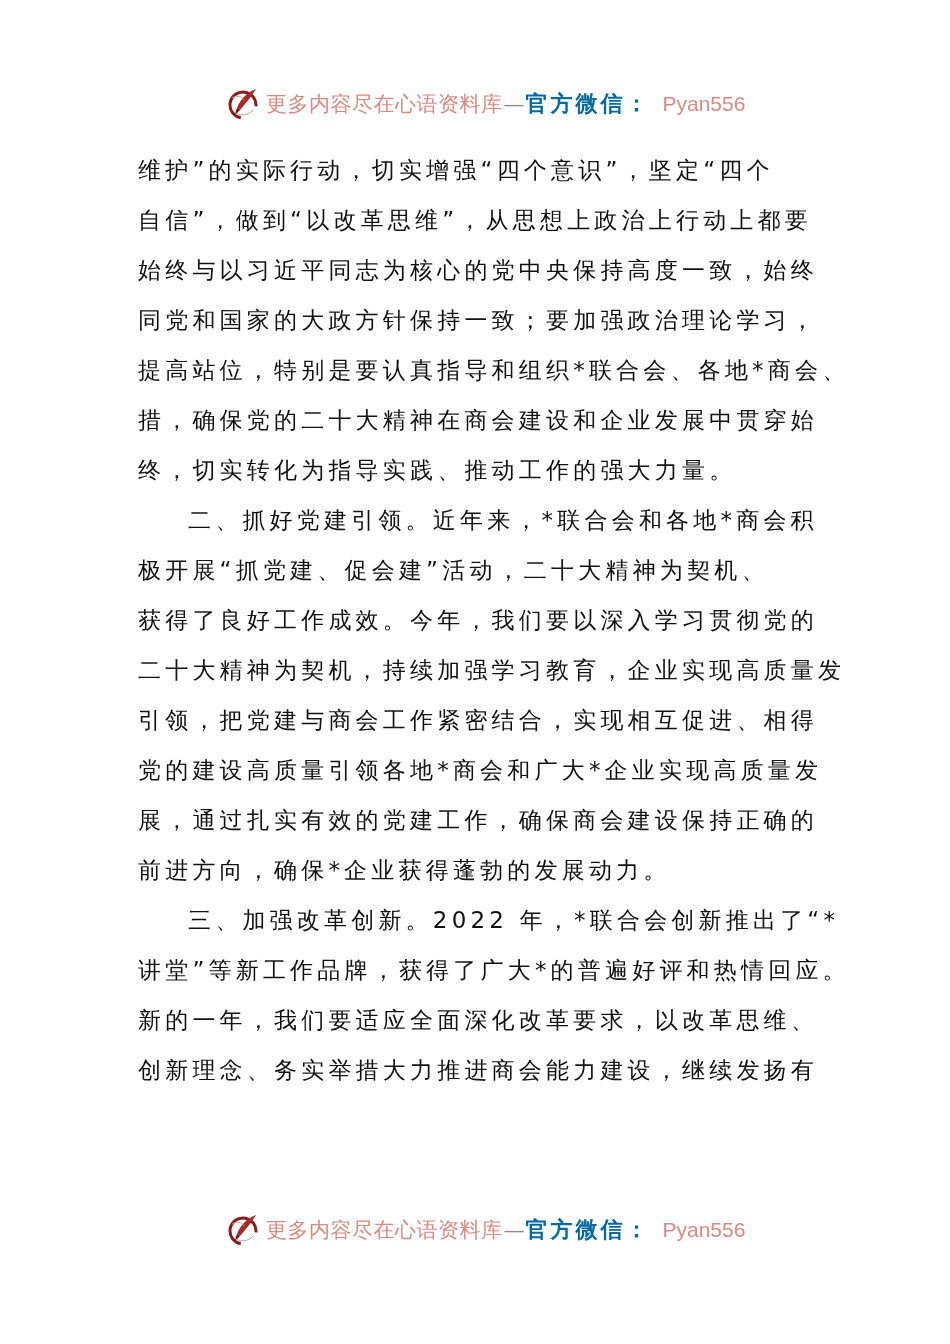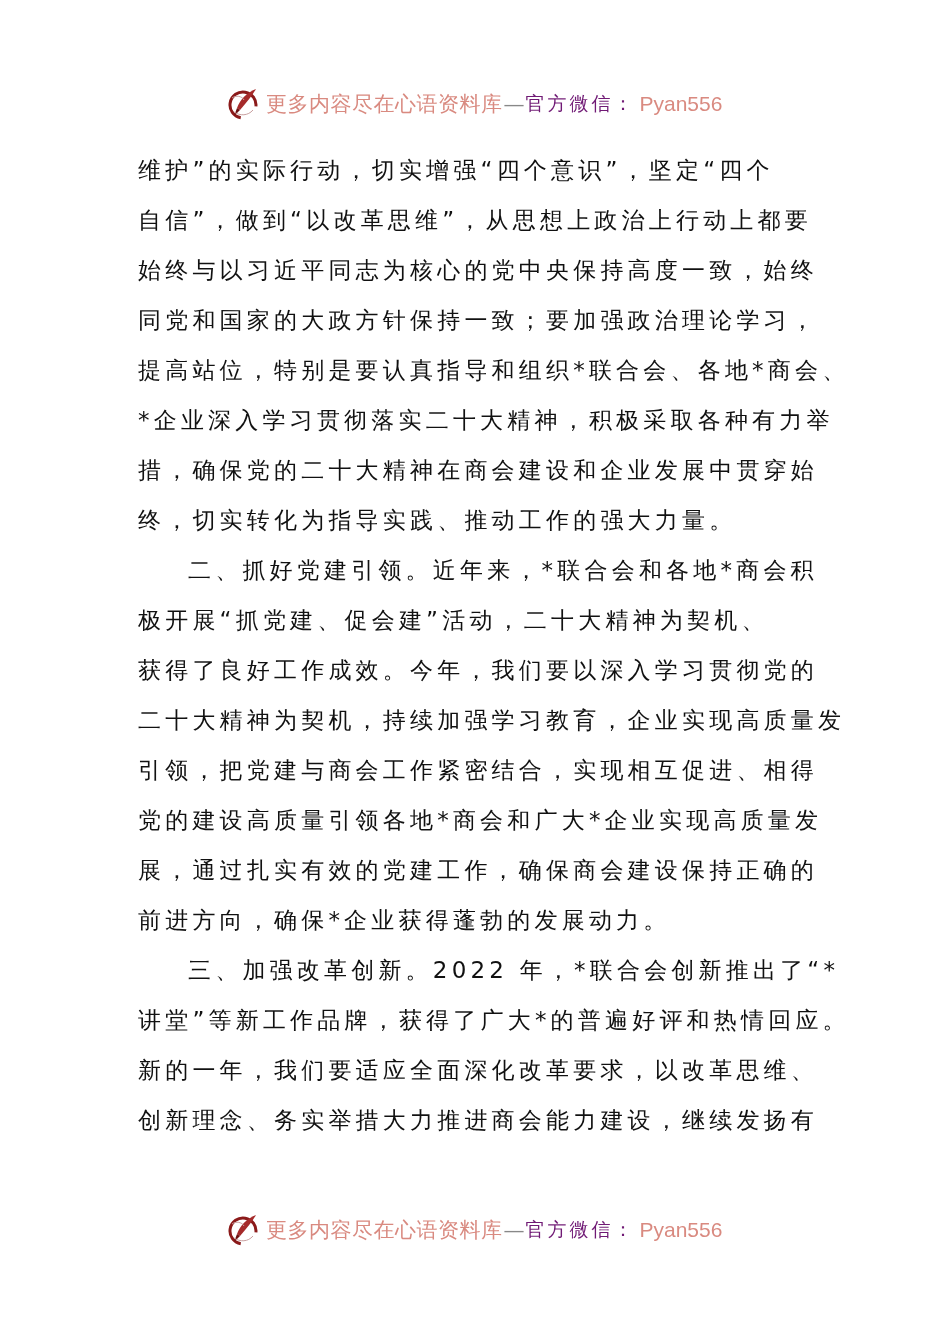--- a/index.html
+++ b/index.html
@@ -45,29 +45,30 @@
       letter-spacing: 0.5px;
     }
     .banner-dash {
       font-family: "DejaVu Serif", serif;
       font-size: 21px;
       color: #888888;
       margin: 0 1px;
     }
     .banner-wechat {
       font-family: "DejaVu Serif", serif;
-      font-size: 19px;
-      color: #701a75;
+      font-size: 22px;
+      color: #0369a1;
       letter-spacing: 3px;
+      font-weight: bold;
     }
     .banner-id {
       font-family: "Liberation Sans", sans-serif;
       font-size: 21px;
       color: #d98a80;
-      margin-left: 4px;
+      margin-left: 12px;
     }
     .body-text {
       position: absolute;
       left: 138px;
       top: 145px;
       width: 680px;
     }
     .line {
       height: 50px;
       line-height: 50px;
@@ -99,21 +100,20 @@
     <span class="banner-wechat">官方微信：</span>
     <span class="banner-id">Pyan556</span>
   </div>
 
   <div class="body-text">
     <div class="line">维护”的实际行动，切实增强“四个意识”，坚定“四个</div>
     <div class="line">自信”，做到“以改革思维”，从思想上政治上行动上都要</div>
     <div class="line">始终与以习近平同志为核心的党中央保持高度一致，始终</div>
     <div class="line">同党和国家的大政方针保持一致；要加强政治理论学习，</div>
     <div class="line">提高站位，特别是要认真指导和组织*联合会、各地*商会、</div>
-    <div class="line">*企业深入学习贯彻落实二十大精神，积极采取各种有力举</div>
     <div class="line">措，确保党的二十大精神在商会建设和企业发展中贯穿始</div>
     <div class="line">终，切实转化为指导实践、推动工作的强大力量。</div>
     <div class="line indent">二、抓好党建引领。近年来，*联合会和各地*商会积</div>
     <div class="line">极开展“抓党建、促会建”活动，二十大精神为契机、</div>
     <div class="line">获得了良好工作成效。今年，我们要以深入学习贯彻党的</div>
     <div class="line">二十大精神为契机，持续加强学习教育，企业实现高质量发</div>
     <div class="line">引领，把党建与商会工作紧密结合，实现相互促进、相得</div>
     <div class="line">党的建设高质量引领各地*商会和广大*企业实现高质量发</div>
     <div class="line">展，通过扎实有效的党建工作，确保商会建设保持正确的</div>
     <div class="line">前进方向，确保*企业获得蓬勃的发展动力。</div>

